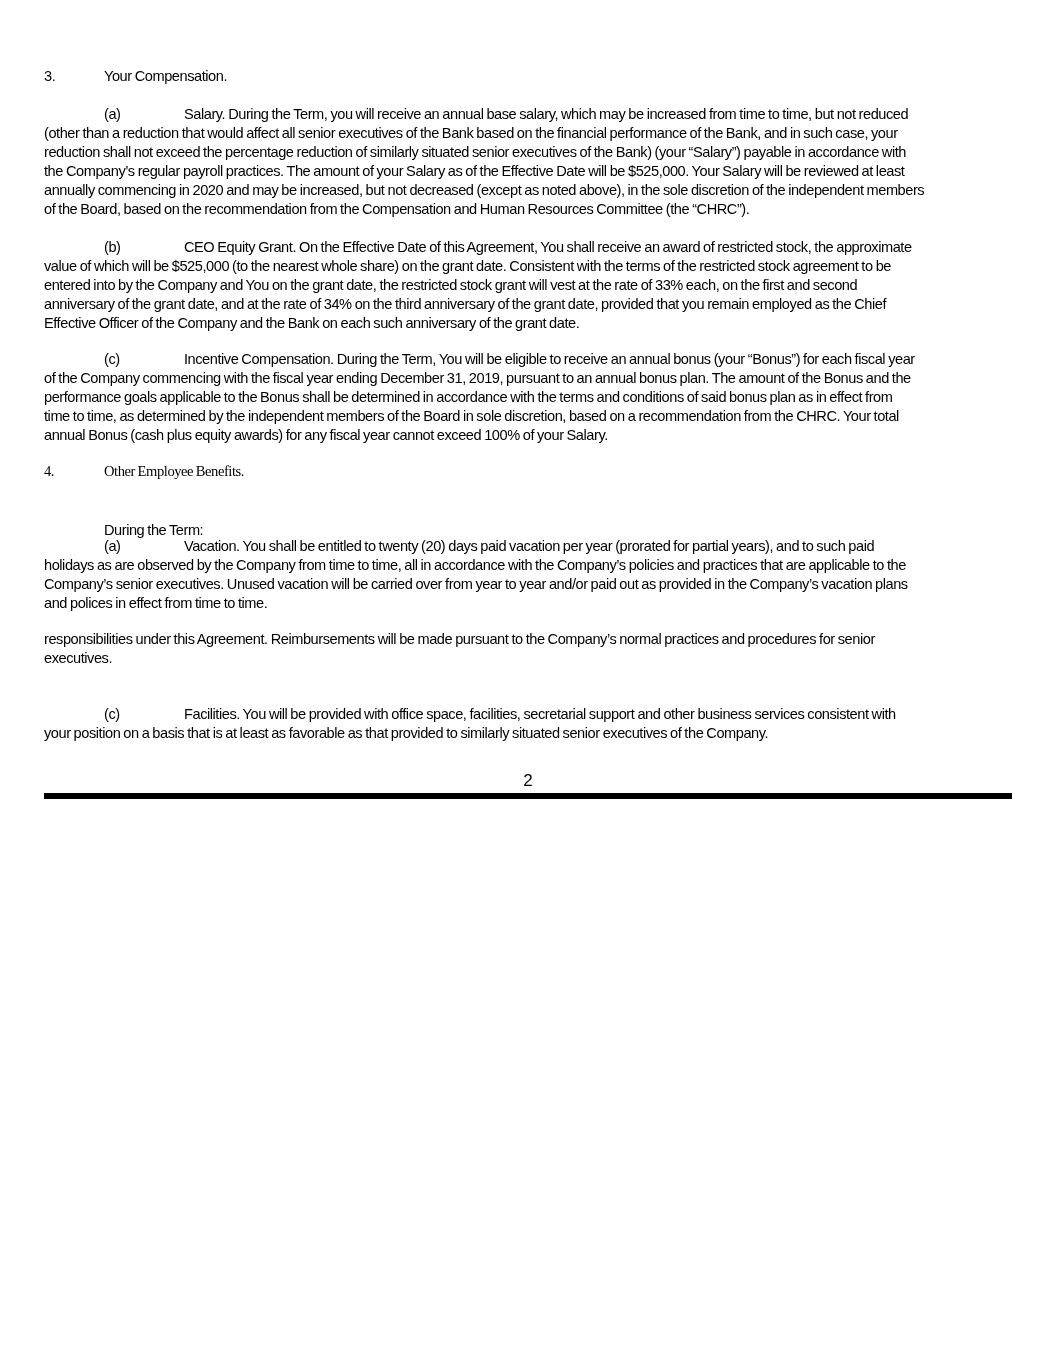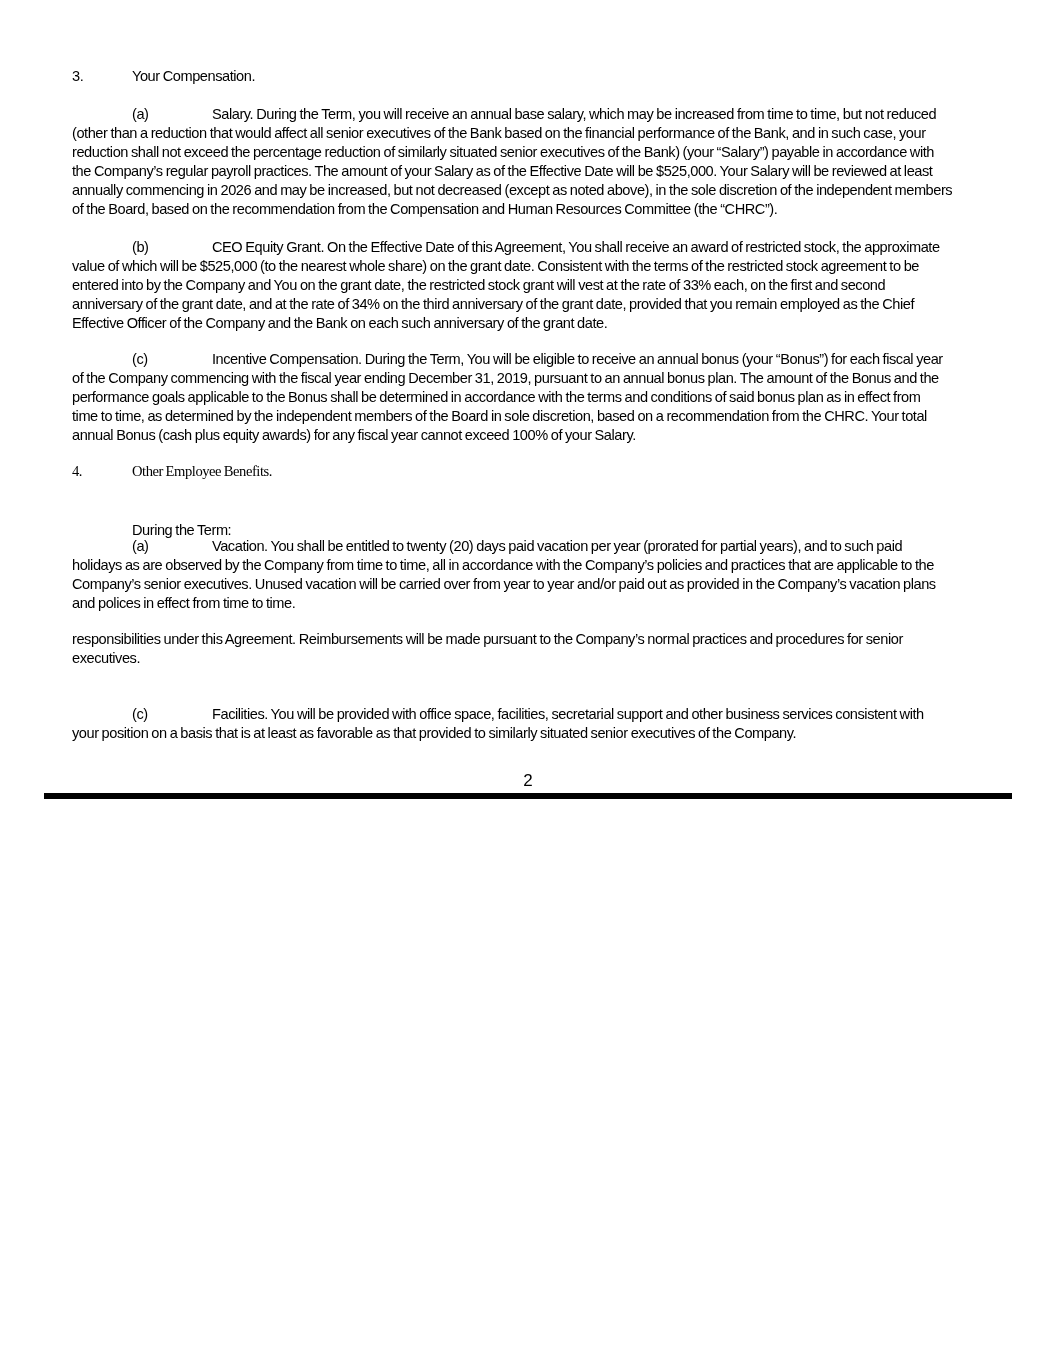--- a/index.html
+++ b/index.html
@@ -19,21 +19,20 @@
       position: absolute;
       left: 44px;
       top: 0;
       width: 968px;
     }
     .text {
       font-size: 14.6px;
       line-height: 18.9px;
       letter-spacing: -0.45px;
       word-spacing: -0.6px;
-      margin-left: 28px;
     }
     .heading {
       position: absolute;
       left: 0;
       white-space: nowrap;
     }
     .heading .num {
       display: inline-block;
       width: 60px;
     }
@@ -83,21 +82,21 @@
 
   <div class="heading text" style="top:67px;">
     <span class="num">3.</span><span>Your Compensation.</span>
   </div>
 
   <div class="para text" style="top:105px;">
     <span class="line"><span class="label">(a)</span><span>Salary. During the Term, you will receive an annual base salary, which may be increased from time to time, but not reduced</span></span>
     <span class="line">(other than a reduction that would affect all senior executives of the Bank based on the financial performance of the Bank, and in such case, your</span>
     <span class="line">reduction shall not exceed the percentage reduction of similarly situated senior executives of the Bank) (your “Salary”) payable in accordance with</span>
     <span class="line">the Company’s regular payroll practices. The amount of your Salary as of the Effective Date will be $525,000. Your Salary will be reviewed at least</span>
-    <span class="line">annually commencing in 2026 and may be increased, but not decreased (except as noted above), in the sole discretion of the independent members</span>
+    <span class="line">annually commencing in 2020 and may be increased, but not decreased (except as noted above), in the sole discretion of the independent members</span>
     <span class="line">of the Board, based on the recommendation from the Compensation and Human Resources Committee (the “CHRC”).</span>
   </div>
 
   <div class="para text" style="top:238px;">
     <span class="line"><span class="label">(b)</span><span>CEO Equity Grant. On the Effective Date of this Agreement, You shall receive an award of restricted stock, the approximate</span></span>
     <span class="line">value of which will be $525,000 (to the nearest whole share) on the grant date. Consistent with the terms of the restricted stock agreement to be</span>
     <span class="line">entered into by the Company and You on the grant date, the restricted stock grant will vest at the rate of 33% each, on the first and second</span>
     <span class="line">anniversary of the grant date, and at the rate of 34% on the third anniversary of the grant date, provided that you remain employed as the Chief</span>
     <span class="line">Effective Officer of the Company and the Bank on each such anniversary of the grant date.</span>
   </div>

